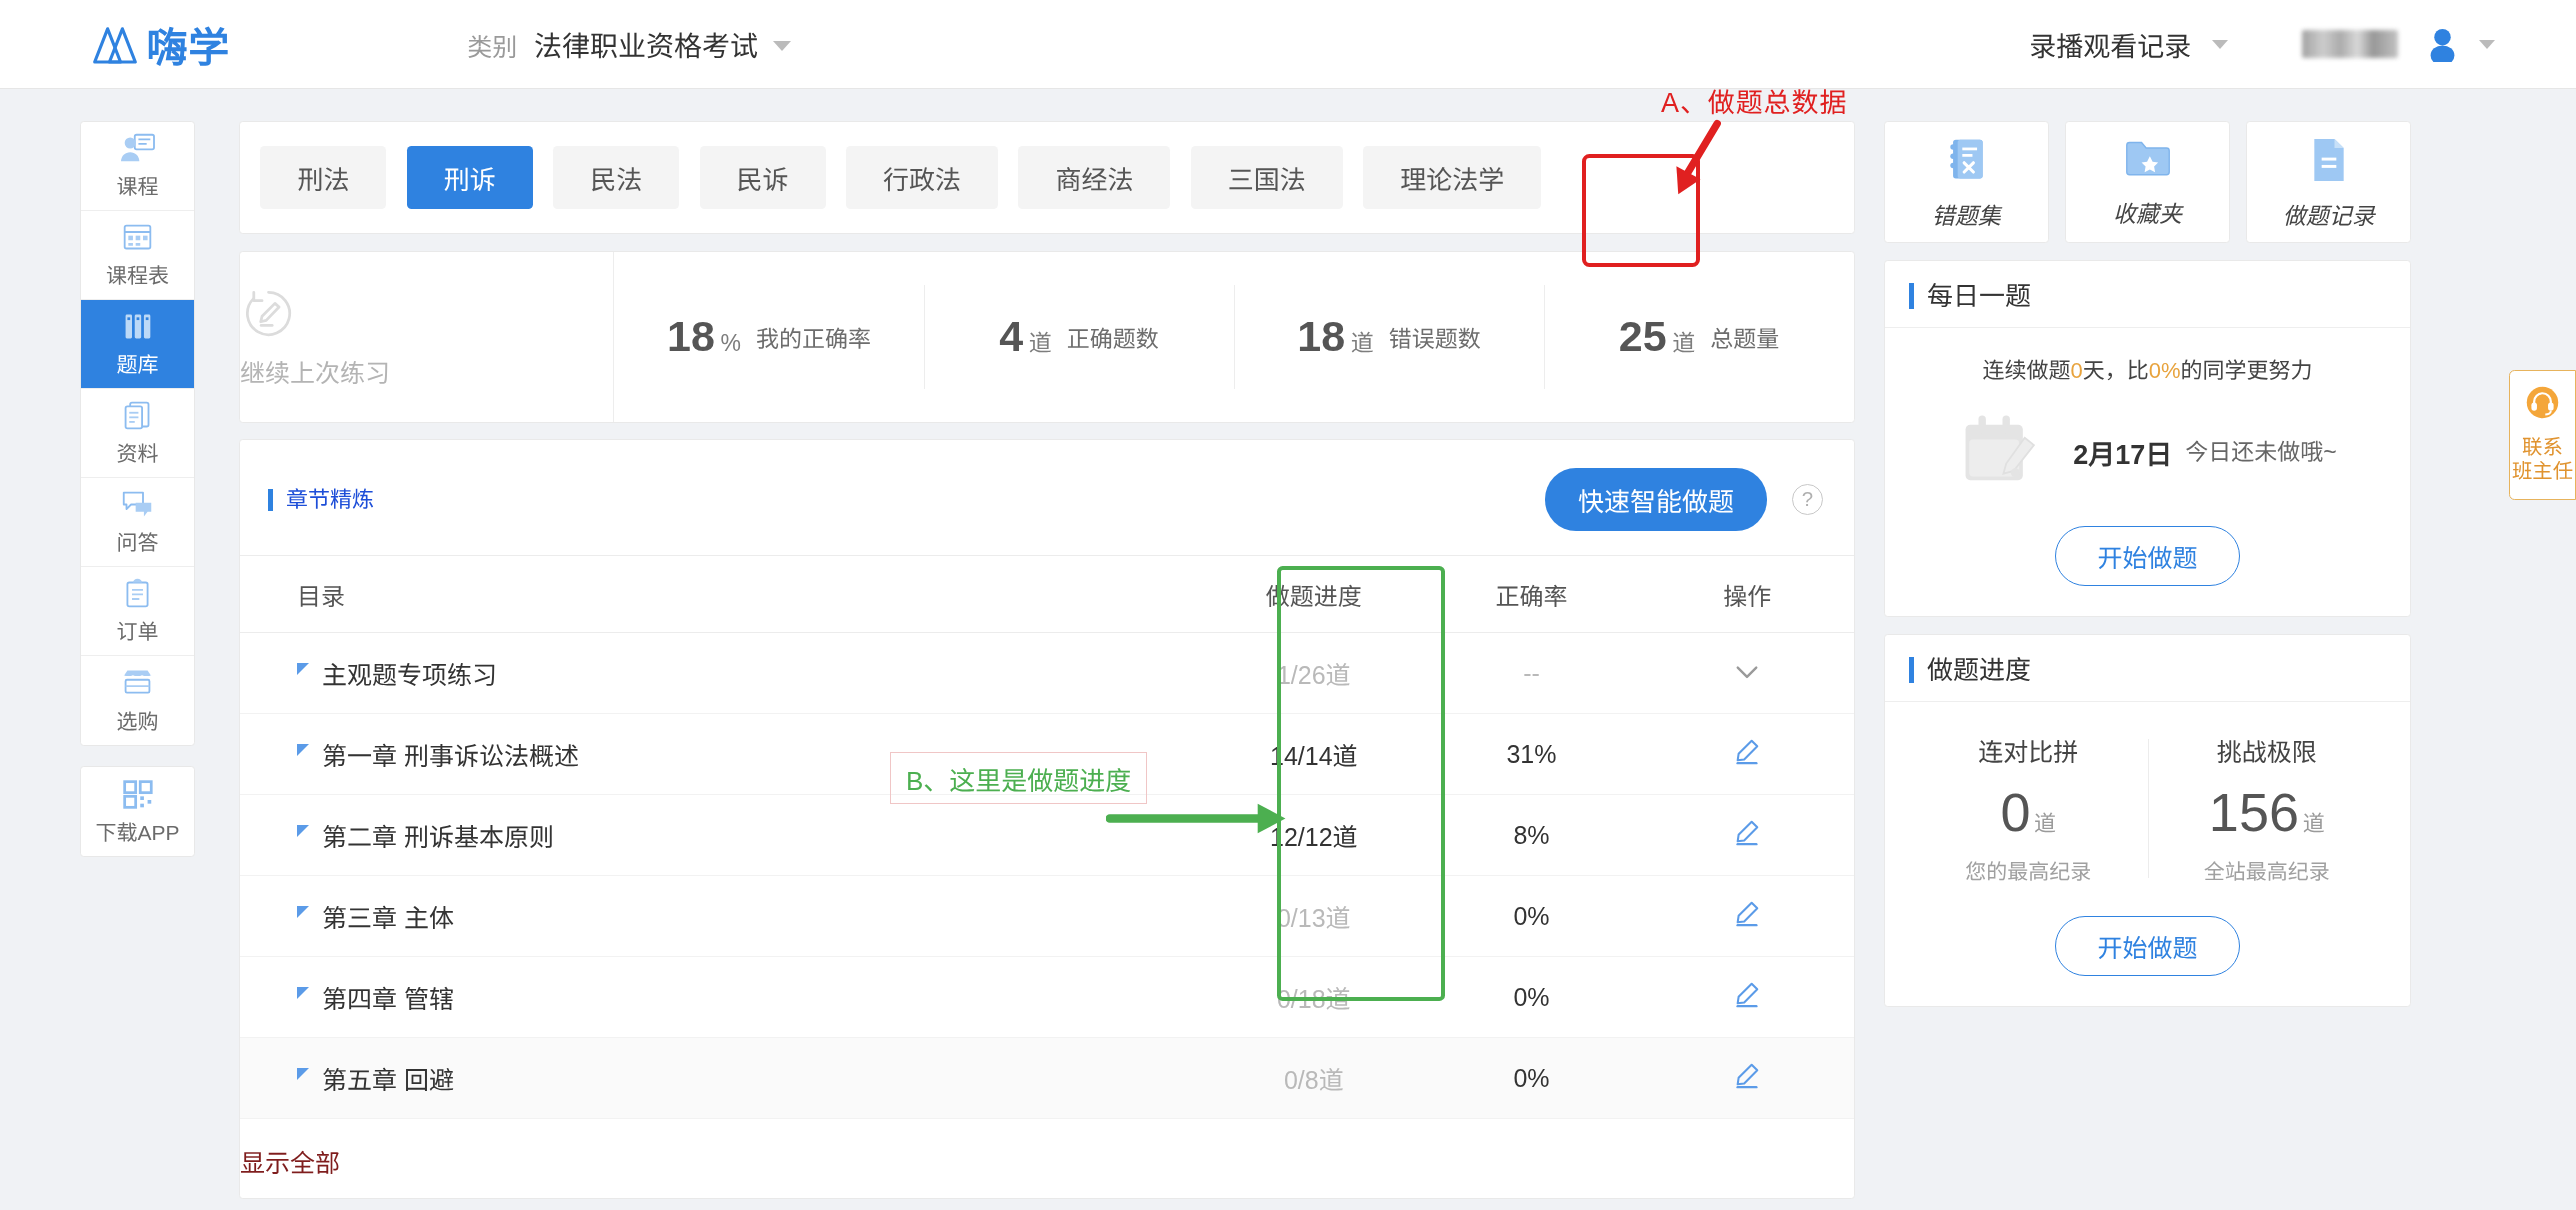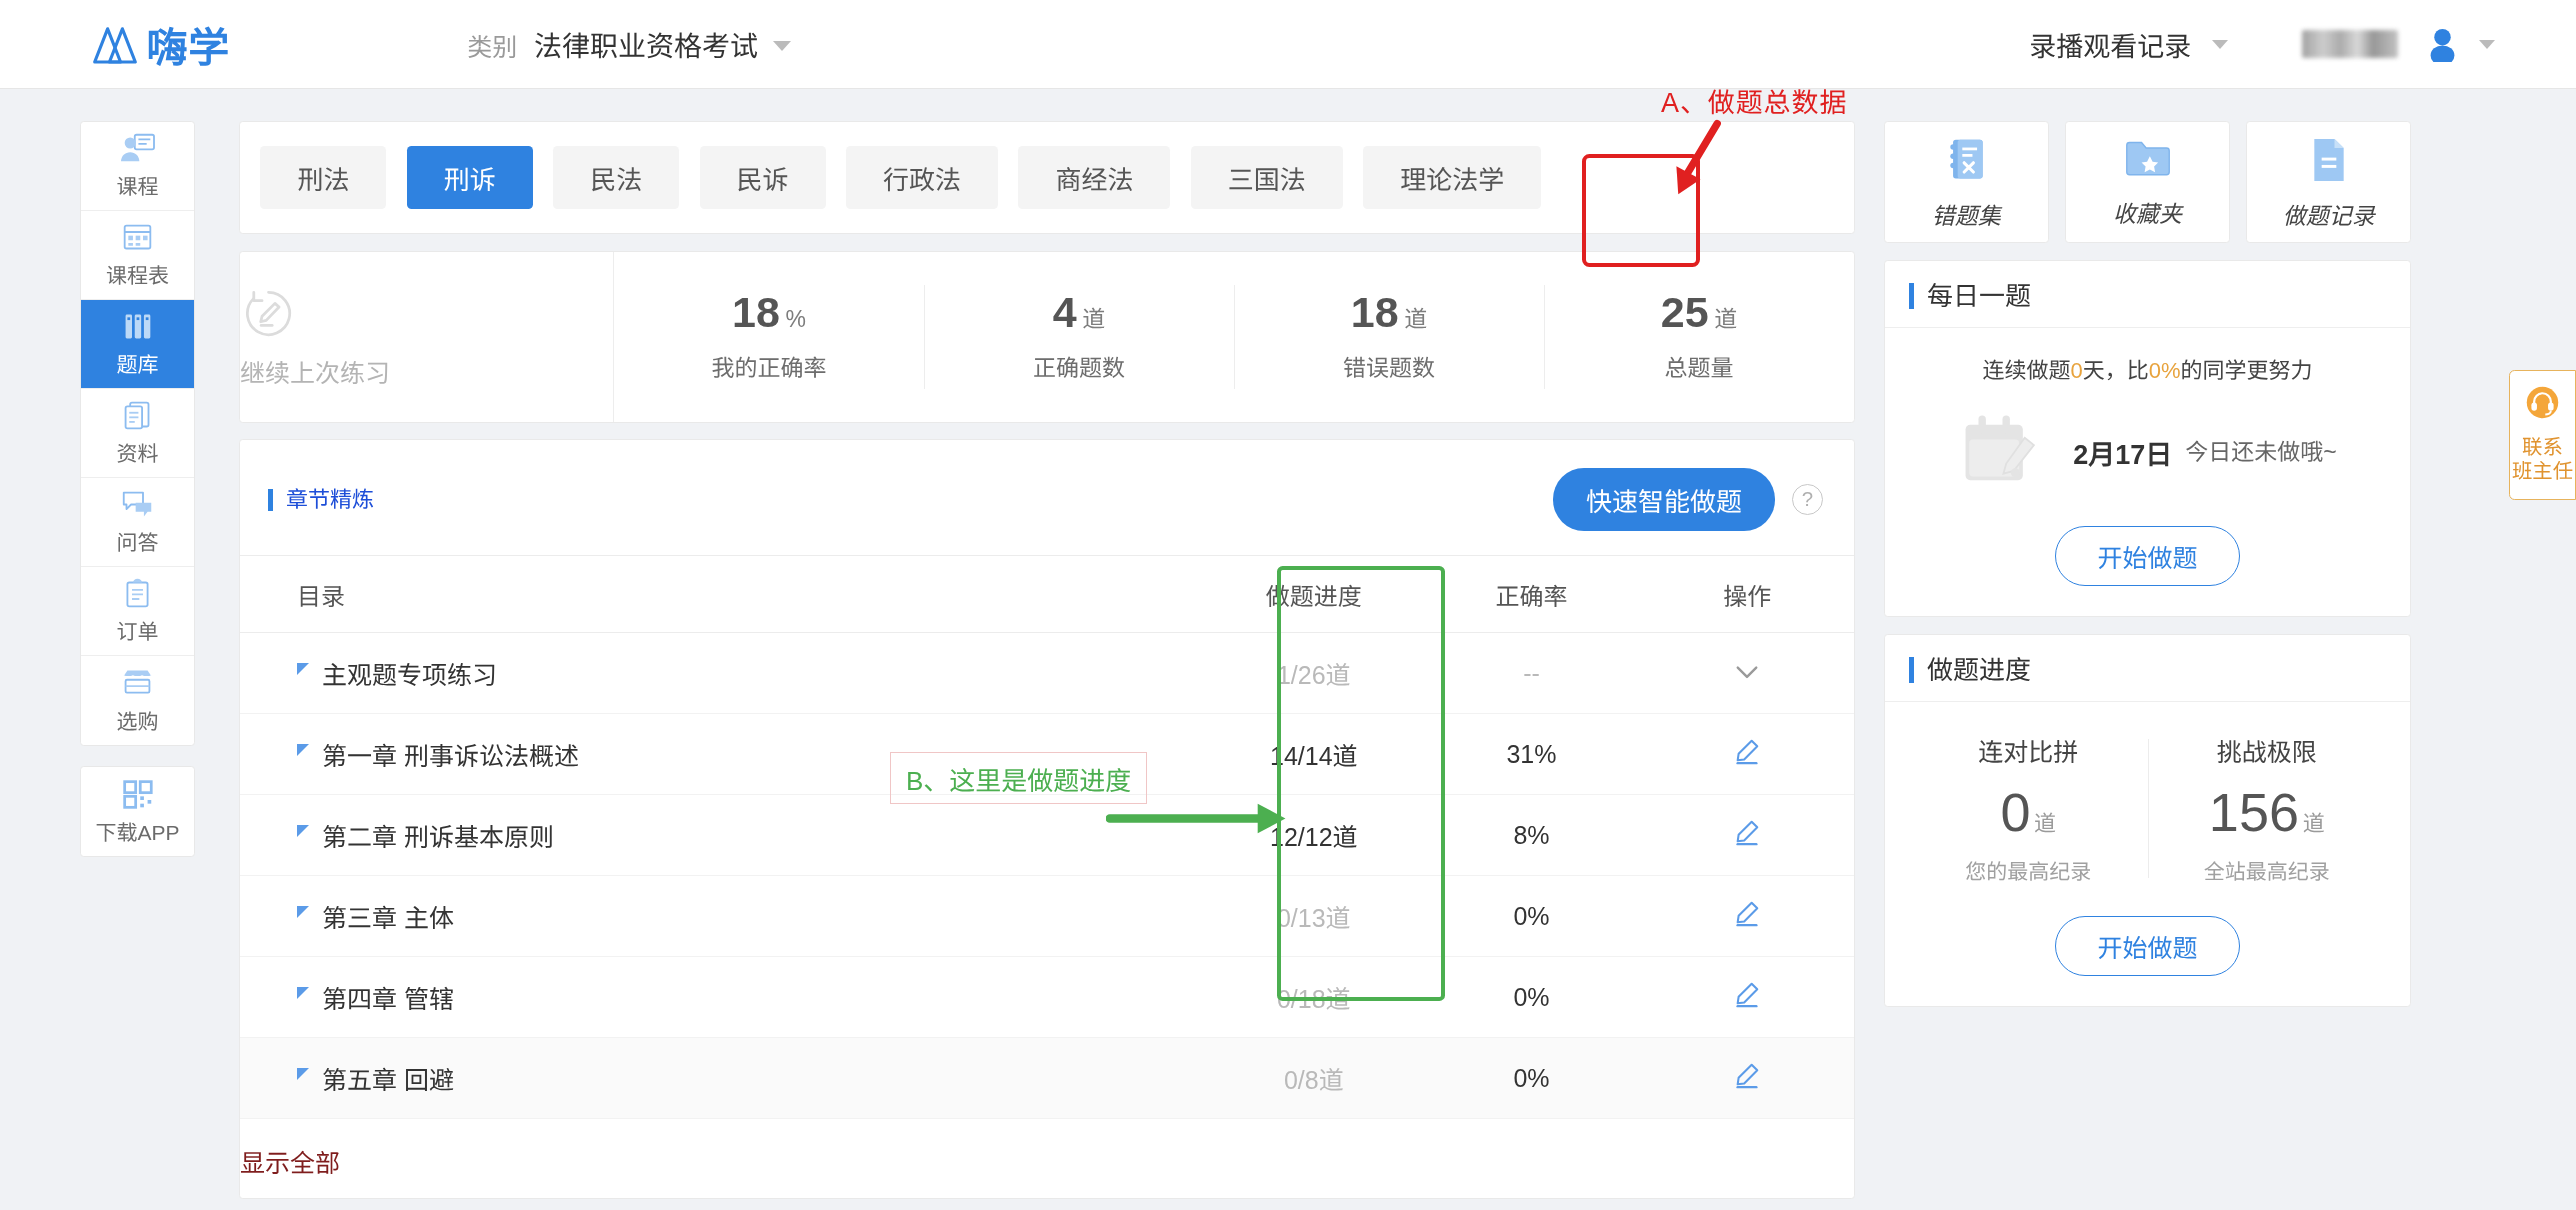--- a/index.html
+++ b/index.html
@@ -71,21 +71,21 @@
   }
   .subj-tab.active { background:#2f82e0; color:#fff; }
 
   .stats-card { margin-top: 16.7px; display:flex; height: 172px; align-items:stretch; }
   .stat-resume {
     width: 374px; display:flex; flex-direction:column; justify-content:center;
     border-right: 0.9px solid #ededed; gap: 11px; cursor:pointer;
   }
   .stat-resume .rtext { font-size: 25px; color:#b4b4b4; }
   .stat-cell {
-    flex: 1; display:flex; flex-direction:column; align-items:center; justify-content:center; gap: 15px;
+    flex: 1; display:flex; flex-direction:row; align-items:center; justify-content:center; gap: 15px;
     position: relative;
     text-align: center;
   }
   .stat-cell + .stat-cell::before {
     content:""; position:absolute; left:0; top:33px; bottom:33px; width:0.9px; background:#ededed;
   }
   .stat-num { font-size: 43px; font-weight: 700; color: #555; line-height: 1; }
   .stat-unit { font-size: 23px; color:#7d7d7d; font-weight: 400; margin-left: 5.6px; }
   .stat-cap { font-size: 23px; color: #6d6d6d; }
 
@@ -97,21 +97,21 @@
   .anno-a {
     position:absolute; left: 1661px; top: 81px; font-size: 27px; color:#e02020;
     white-space: nowrap; letter-spacing: 0.9px;
   }
   .arrow-red { position:absolute; left: 1656px; top: 118px; }
 
   
   .chap-card { margin-top: 16.7px; padding: 0 0 9.3px 0; min-height: 611px; }
   .chap-head { display:flex; align-items:center; padding: 28px 31px 24px 28px; }
   .chap-title { font-size: 22px; color:#1d4ed8; padding-left: 13px; border-left: 5.6px solid #2f82e0; line-height: 1; }
-  .chap-actions { margin-left:auto; display:flex; align-items:center; gap: 17px; }
+  .chap-actions { margin-left:auto; display:flex; align-items:center; gap: 25px; }
   .btn-smart {
     background:#2f82e0; color:#fff; font-size: 26px; padding: 13px 33px; border-radius: 31px;
     border:none; cursor:pointer; font-family: inherit;
   }
   .q-mark {
     width: 31px; height: 31px; border-radius: 50%; border: 1.9px solid #c8c8c8; color:#b0b0b0;
     font-size: 20.4px; display:flex; align-items:center; justify-content:center; cursor:pointer;
   }
   .tbl { width: 100%; border-collapse: collapse; table-layout: fixed; }
   .tbl th {

